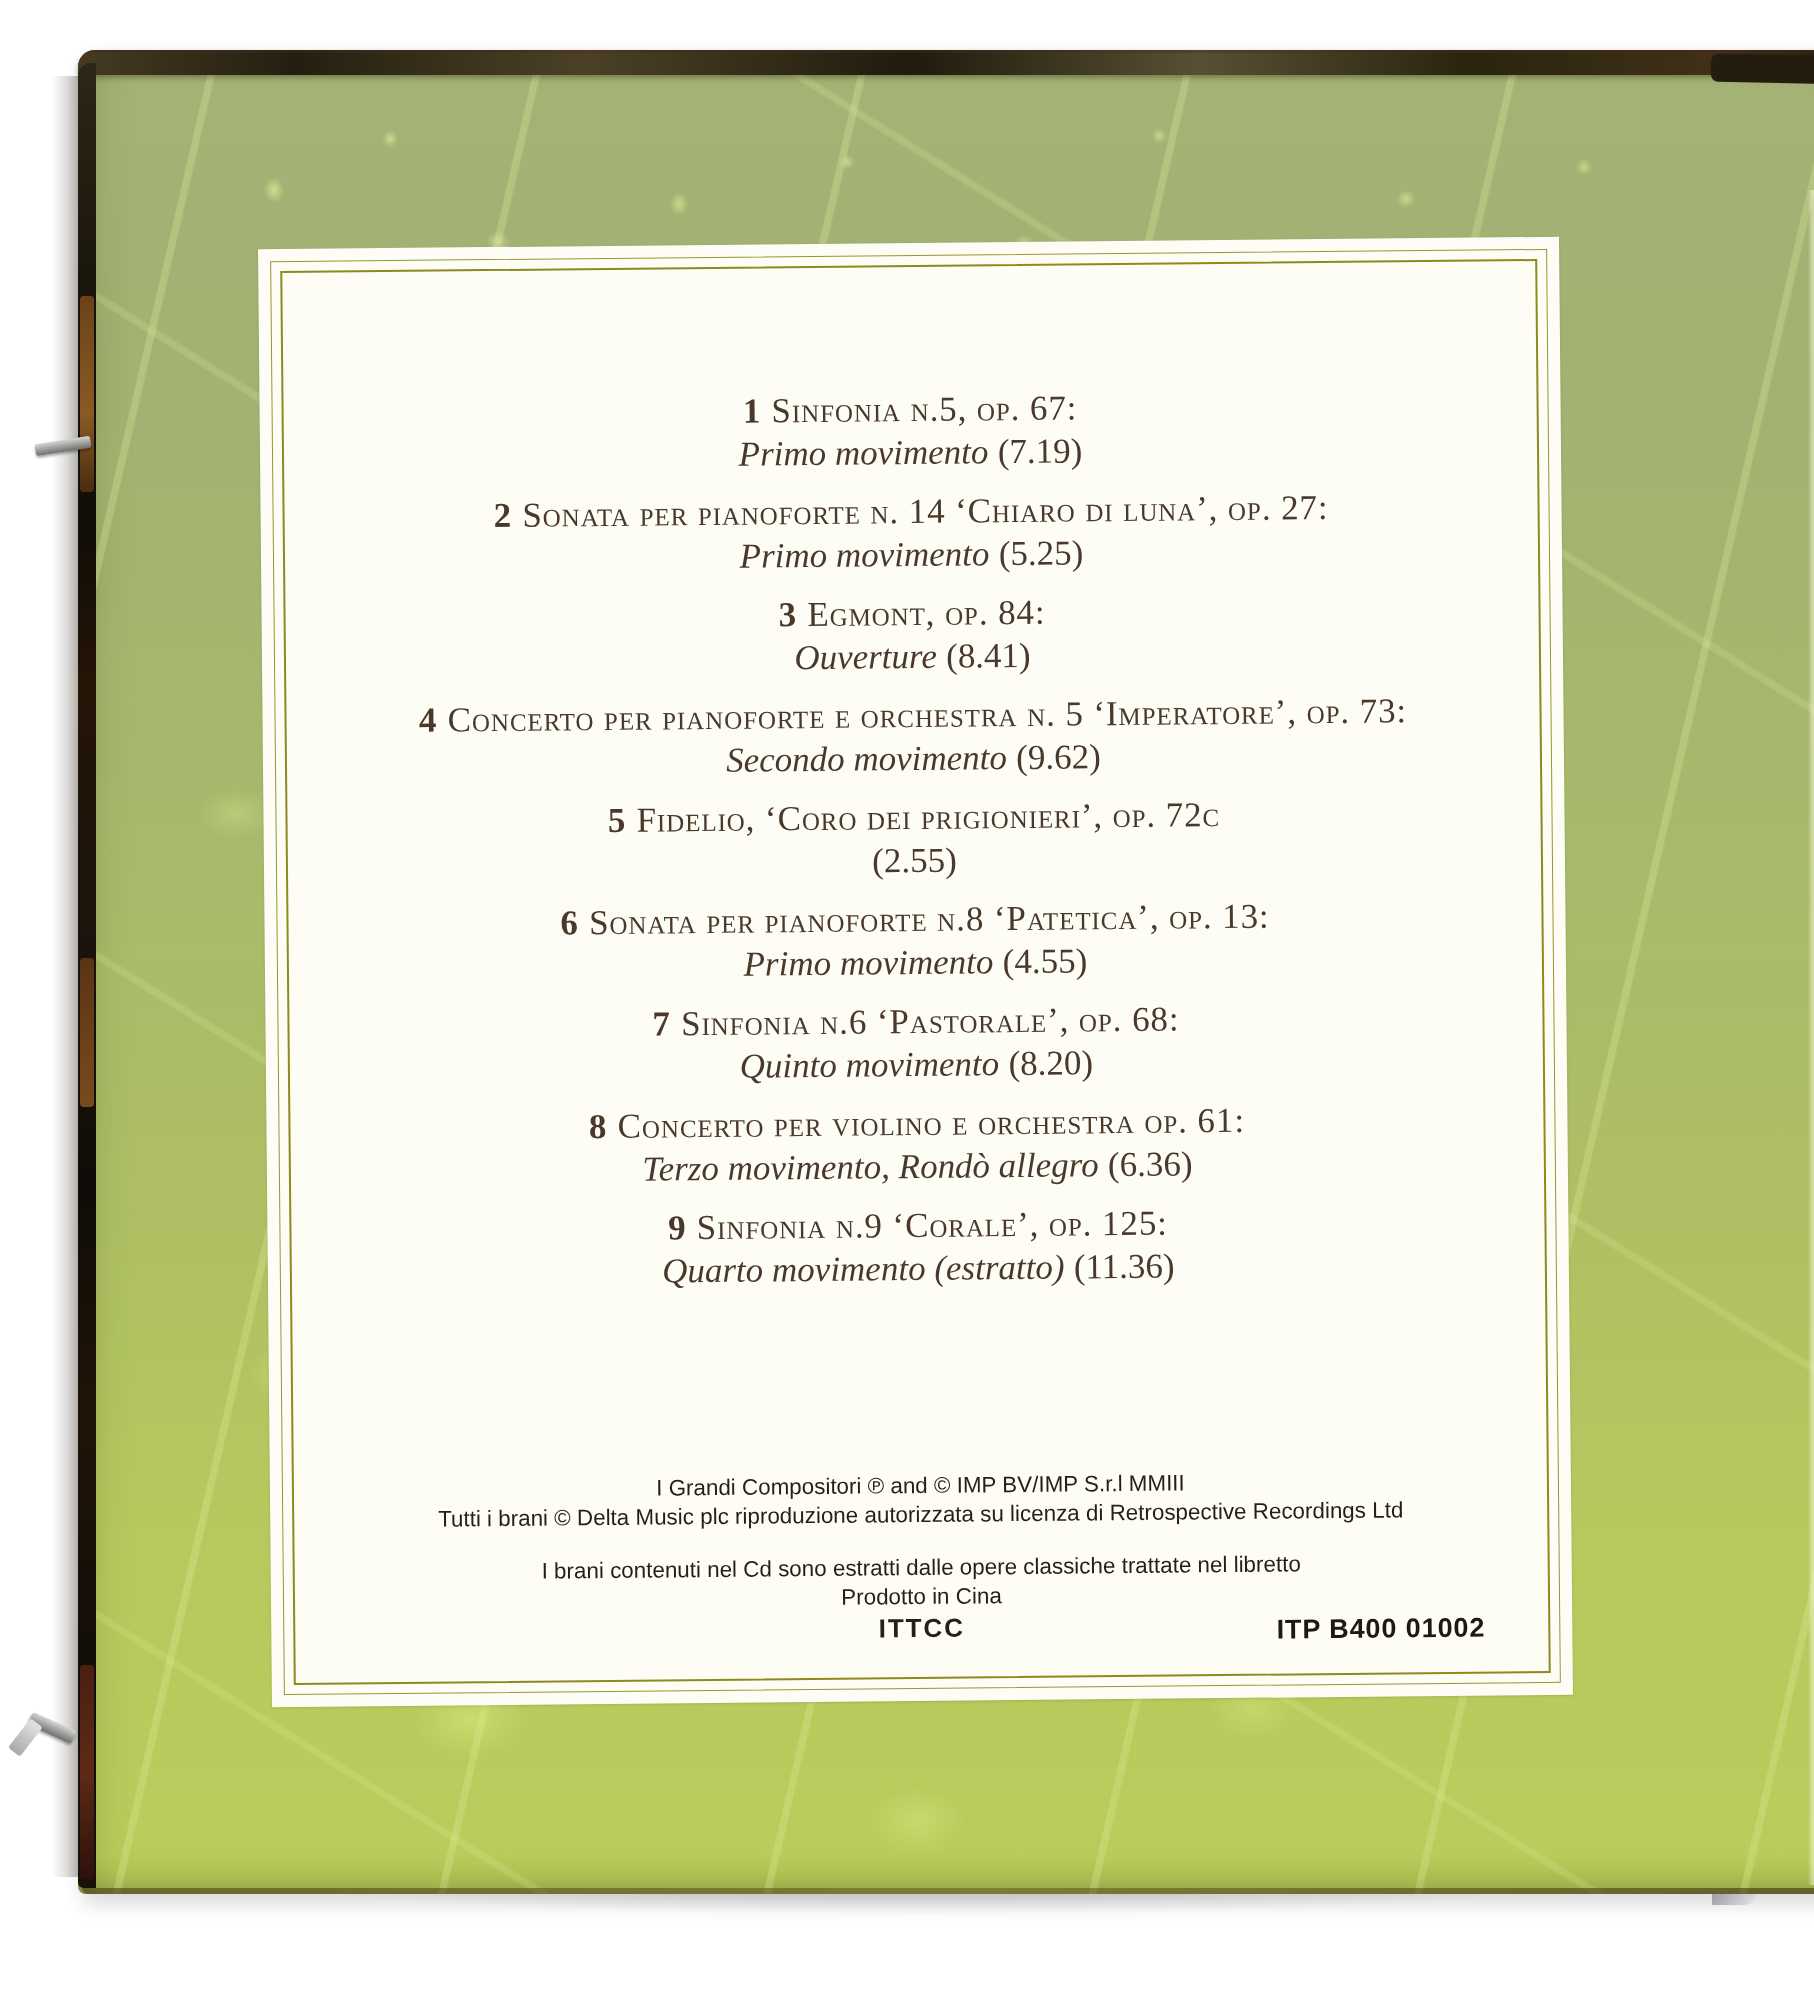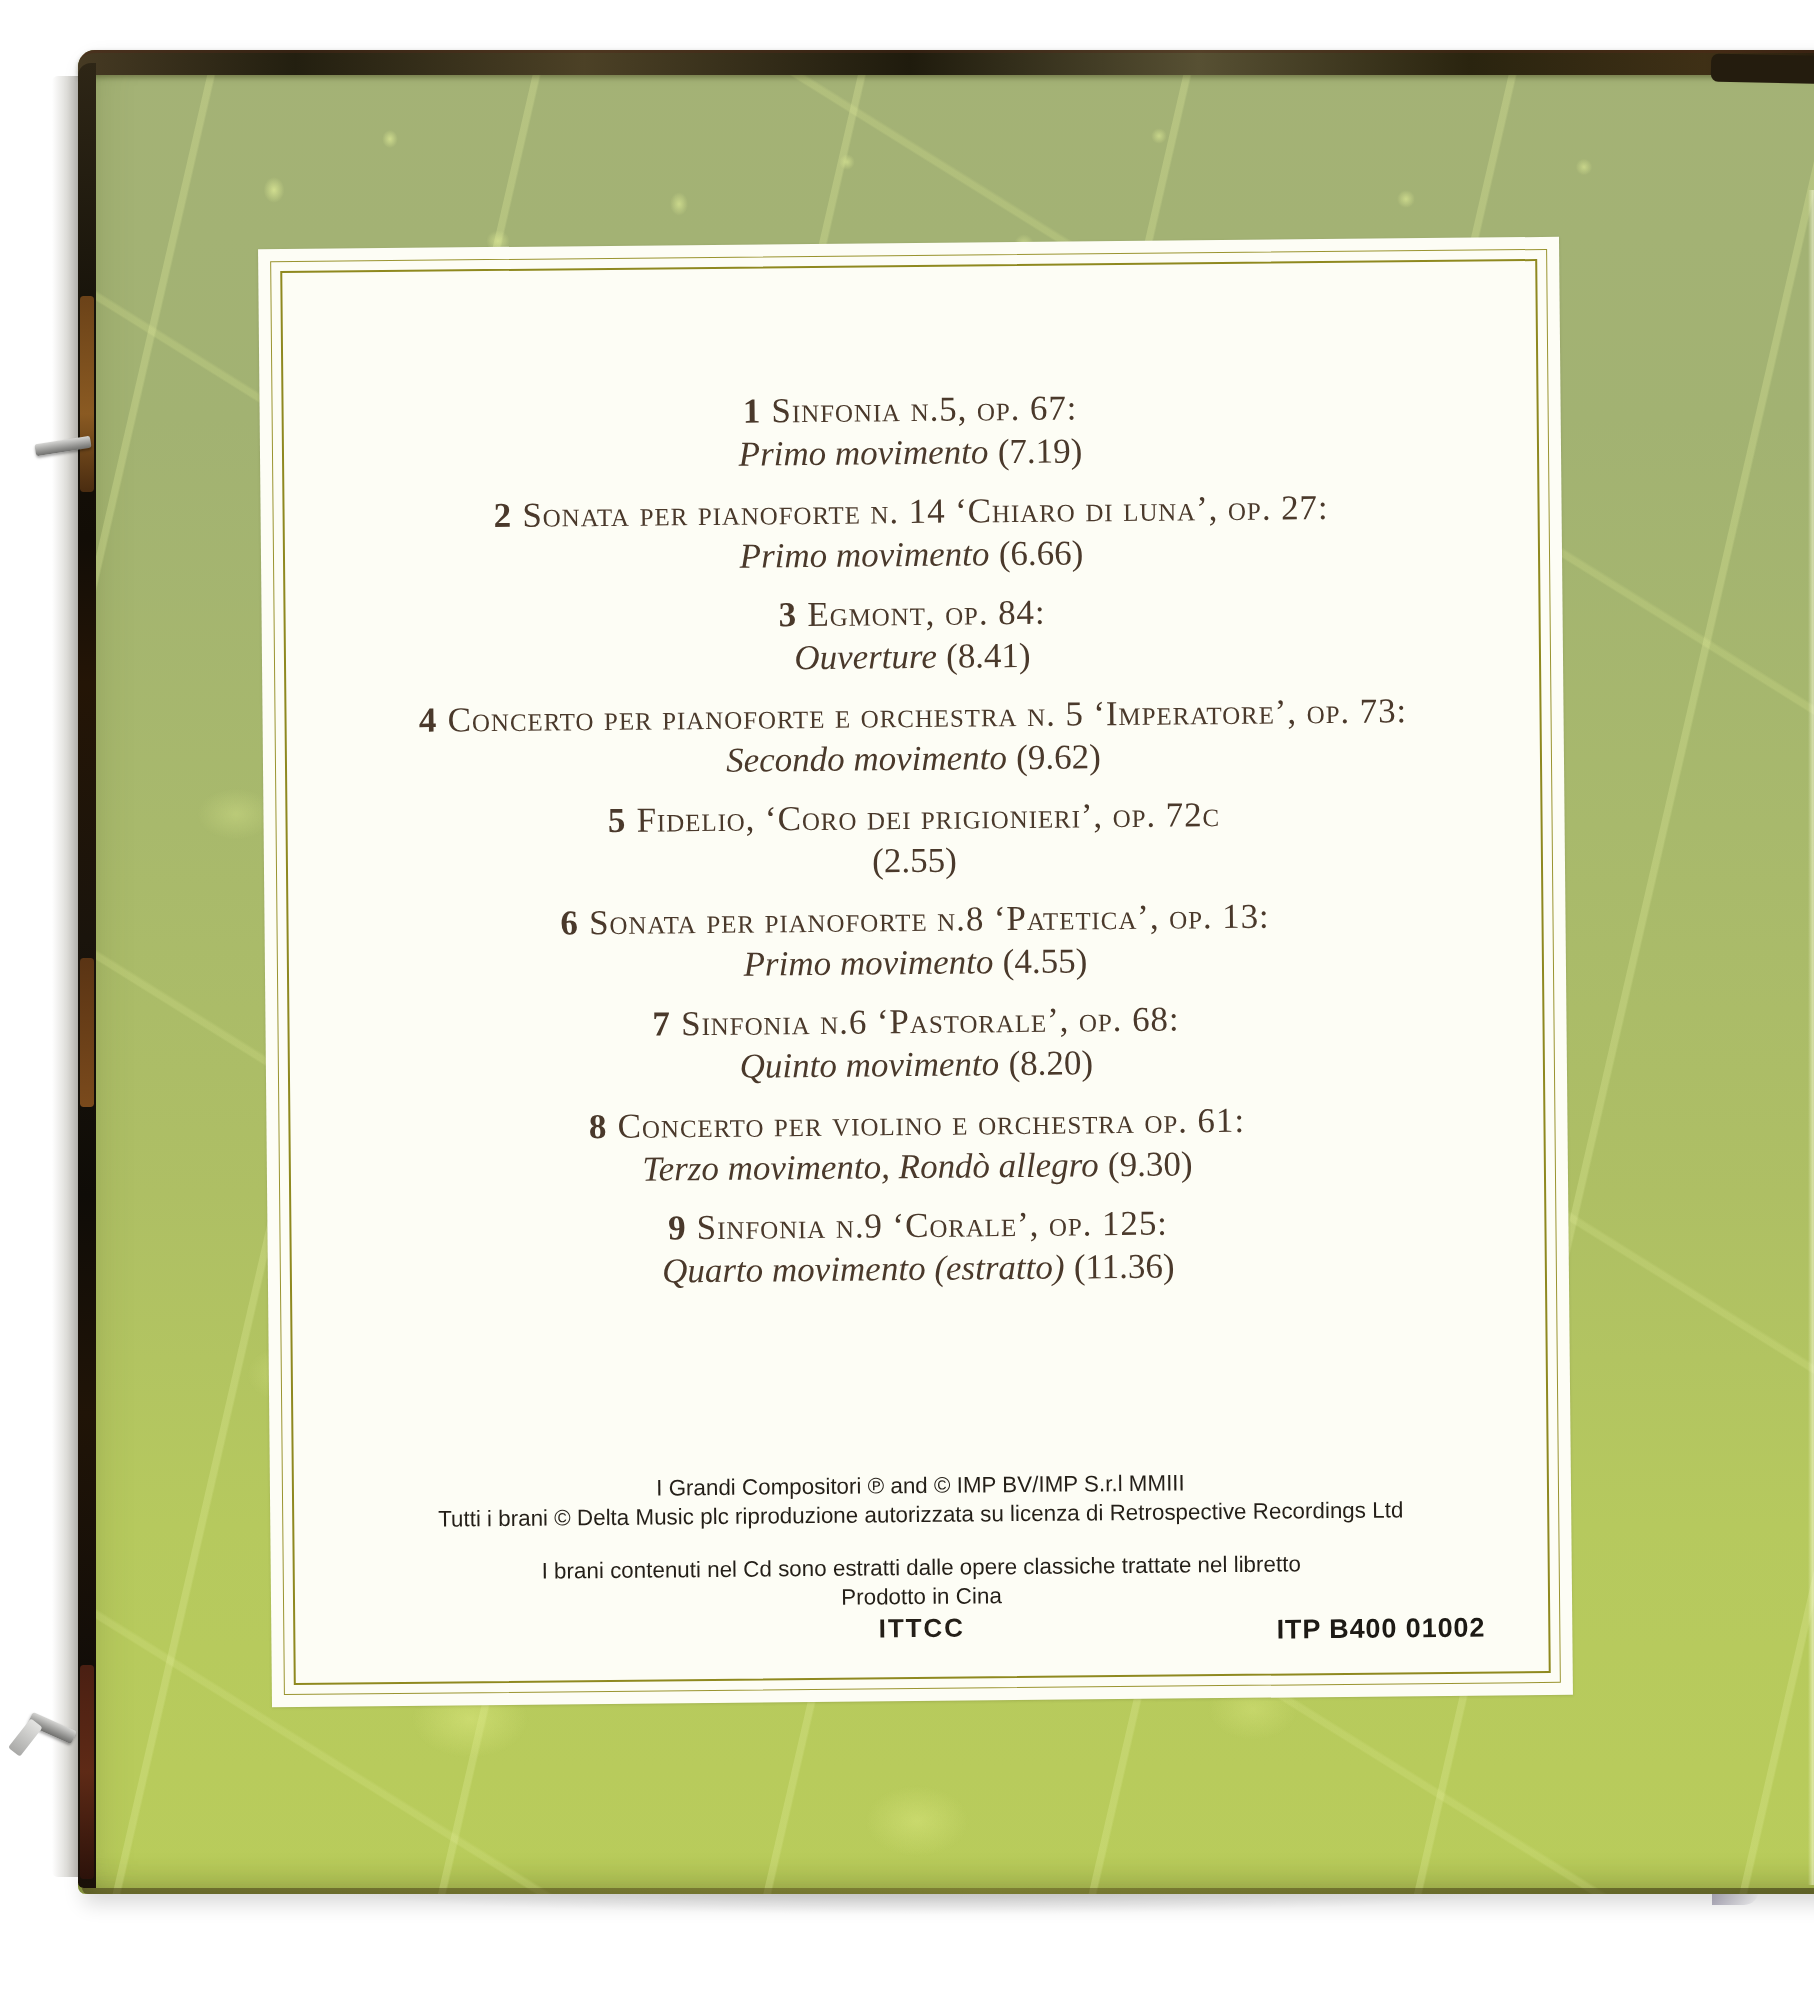--- a/index.html
+++ b/index.html
@@ -138,21 +138,21 @@
       <div class="frame-inner"></div>
       <div class="panel-content">
 
         <div class="tracklist">
           <div class="track">
             <div class="t-line1"><span class="t-num">1</span><span class="t-title">Sinfonia n.5, op. 67:</span></div>
             <div class="t-line2"><span class="t-mov">Primo movimento</span><span class="t-time">(7.19)</span></div>
           </div>
           <div class="track">
             <div class="t-line1"><span class="t-num">2</span><span class="t-title">Sonata per pianoforte n. 14 ‘Chiaro di luna’, op. 27:</span></div>
-            <div class="t-line2"><span class="t-mov">Primo movimento</span><span class="t-time">(6.66)</span></div>
+            <div class="t-line2"><span class="t-mov">Primo movimento</span><span class="t-time">(5.25)</span></div>
           </div>
           <div class="track">
             <div class="t-line1"><span class="t-num">3</span><span class="t-title">Egmont, op. 84:</span></div>
             <div class="t-line2"><span class="t-mov">Ouverture</span><span class="t-time">(8.41)</span></div>
           </div>
           <div class="track">
             <div class="t-line1"><span class="t-num">4</span><span class="t-title">Concerto per pianoforte e orchestra n. 5 ‘Imperatore’, op. 73:</span></div>
             <div class="t-line2"><span class="t-mov">Secondo movimento</span><span class="t-time">(9.62)</span></div>
           </div>
           <div class="track">
@@ -162,21 +162,21 @@
           <div class="track">
             <div class="t-line1"><span class="t-num">6</span><span class="t-title">Sonata per pianoforte n.8 ‘Patetica’, op. 13:</span></div>
             <div class="t-line2"><span class="t-mov">Primo movimento</span><span class="t-time">(4.55)</span></div>
           </div>
           <div class="track">
             <div class="t-line1"><span class="t-num">7</span><span class="t-title">Sinfonia n.6 ‘Pastorale’, op. 68:</span></div>
             <div class="t-line2"><span class="t-mov">Quinto movimento</span><span class="t-time">(8.20)</span></div>
           </div>
           <div class="track">
             <div class="t-line1"><span class="t-num">8</span><span class="t-title">Concerto per violino e orchestra op. 61:</span></div>
-            <div class="t-line2"><span class="t-mov">Terzo movimento, Rondò allegro</span><span class="t-time">(9.30)</span></div>
+            <div class="t-line2"><span class="t-mov">Terzo movimento, Rondò allegro</span><span class="t-time">(6.36)</span></div>
           </div>
           <div class="track">
             <div class="t-line1"><span class="t-num">9</span><span class="t-title">Sinfonia n.9 ‘Corale’, op. 125:</span></div>
             <div class="t-line2"><span class="t-mov">Quarto movimento (estratto)</span><span class="t-time">(11.36)</span></div>
           </div>
         </div>
 
         <div class="credits">
           <div class="cr-line">I Grandi Compositori ℗ and © IMP BV/IMP S.r.l MMIII</div>
           <div class="cr-line">Tutti i brani © Delta Music plc riproduzione autorizzata su licenza di Retrospective Recordings Ltd</div>

